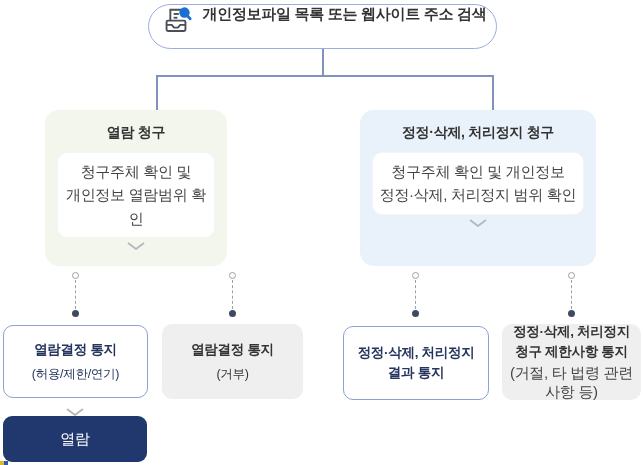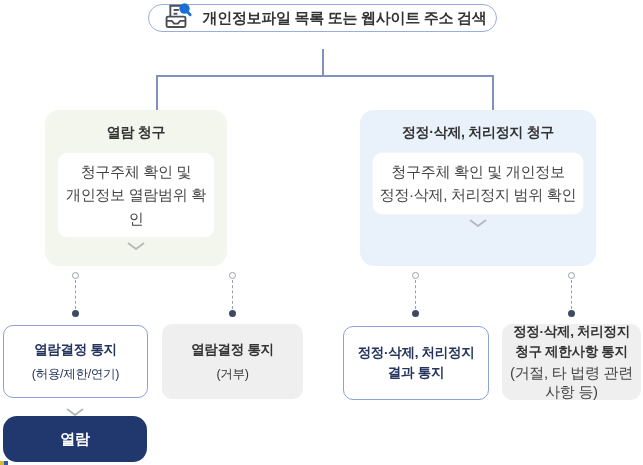--- a/index.html
+++ b/index.html
@@ -1,22 +1,22 @@
 <!DOCTYPE html>
 <html><head>
 <meta charset="utf-8">
 <style>
   html,body{margin:0;padding:0;background:#fff;}
   body{width:643px;height:465px;font-family:"Liberation Sans", sans-serif;}
   .canvas{position:relative;width:643px;height:465px;background:#fff;overflow:hidden;}
 
   
-  .pill{position:absolute;left:148px;top:4px;width:349px;height:28px;box-sizing:border-box;
+  .pill{position:absolute;left:148px;top:4px;width:349px;height:45px;box-sizing:border-box;
         border:1.5px solid #9aaedd;border-radius:24px;background:#fff;
-        display:flex;align-items:center;justify-content:center;gap:10px;}
+        display:flex;justify-content:center;gap:10px;}
   .pill .title{font-weight:bold;font-size:15px;color:#333;letter-spacing:-0.3px;white-space:nowrap;}
 
   
   .cline{position:absolute;background:#8091bd;}
   .l-stem{left:322px;top:49px;width:1.5px;height:26px;}
   .l-cross{left:156px;top:75px;width:337px;height:1.5px;}
   .l-left{left:156px;top:75px;width:1.5px;height:35px;}
   .l-right{left:492px;top:75px;width:1.5px;height:35px;}
 
   
@@ -48,21 +48,21 @@
   .out-gray{background:#efefef;color:#333;}
   .out1{left:3px;top:325px;width:145px;height:73px;}
   .out2{left:162px;top:324px;width:141px;height:75px;}
   .out3{left:343px;top:326px;width:146px;height:74px;}
   .out4{left:502px;top:324px;width:139px;height:76px;}
   .out4 .s{font-size:15px;color:#444;margin-top:2px;}
 
   
   .chev-below{position:absolute;left:66px;top:402px;}
   .final-btn{position:absolute;left:3px;top:416px;width:144px;height:46px;background:#21386e;
-             border:none;border-radius:14px;color:#fff;font-weight:bold;font-size:15px;
+             border:none;border-radius:9px;color:#fff;font-weight:normal;font-size:15px;
              display:flex;align-items:center;justify-content:center;letter-spacing:-0.3px;
              font-family:"Liberation Sans", sans-serif;}
 
   
   .artifact{position:absolute;left:0;top:461px;display:flex;}
   .artifact .a1{width:4px;height:4px;background:#d8bb30;}
   .artifact .a2{width:4px;height:4px;background:#2c5ba8;}
 </style>
 </head>
 <body>

